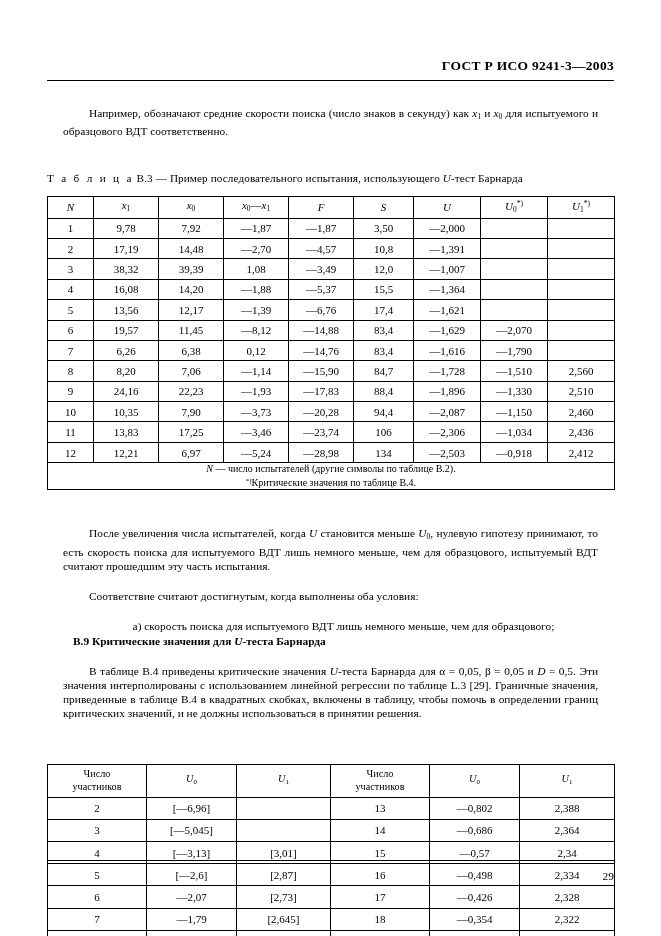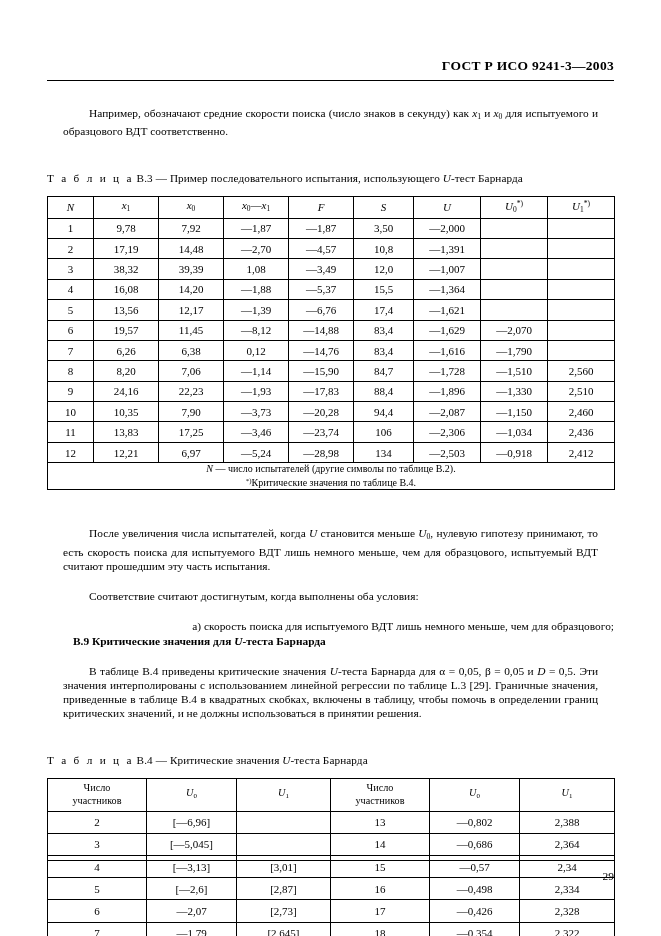--- a/index.html
+++ b/index.html
@@ -51,21 +51,21 @@
     margin: 16px;
     font-size: 11.4px;
     line-height: 14.2px;
     text-align: justify;
     text-indent: 26px;
   }
   p.listitem {
     margin: 0;
     font-size: 11.4px;
     line-height: 14.2px;
-    text-align: right;
+    text-align: center;
     text-indent: 26px;
   }
   p.subhead {
     margin: 0;
     font-size: 11.4px;
     line-height: 14.2px;
     font-weight: bold;
     text-indent: 26px;
   }
   .spacer-sm { height: 11px; }
@@ -338,21 +338,20 @@
     <p class="body"><span>После увеличения числа испытателей, когда </span><i class="v">U</i><span> становится меньше </span><i class="v"><span>U</span><sub>0</sub></i><span>, нулевую гипотезу принимают, то есть скорость поиска для испытуемого ВДТ лишь немного меньше, чем для образцового, испытуемый ВДТ считают прошедшим эту часть испытания.</span></p>
 
     <p class="body">Соответствие считают достигнутым, когда выполнены оба условия:</p>
     <p class="listitem">а)  скорость поиска для испытуемого ВДТ лишь немного меньше, чем для образцового;</p>
 
     <p class="subhead"><span>В.9  Критические значения для </span><i class="v">U</i><span>-теста Барнарда</span></p>
     <p class="body"><span>В таблице В.4 приведены критические значения </span><i class="v">U</i><span>-теста Барнарда для α = 0,05, β = 0,05 и </span><i class="v">D</i><span> = 0,5. Эти значения интерполированы с использованием линейной регрессии по таблице L.3 [29]. Граничные значения, приведенные в таблице В.4 в квадратных скобках, включены в таблицу, чтобы помочь в определении границ критических значений, и не должны использоваться в принятии решения.</span></p>
 
     <div class="spacer-md"></div>
 
-    <p class="tbl-caption"><span class="sp">Т а б л и ц а</span> <span>В.4</span> <span>—</span> <span>Критические значения </span><i class="v">U</i><span>-теста Барнарда</span></p>
 
     <div class="spacer-sm"></div>
 
     <table class="grid b4">
       <colgroup>
         <col style="width:99px">
           <col style="width:90px">
           <col style="width:94px">
         <col style="width:99px">
           <col style="width:90px">

